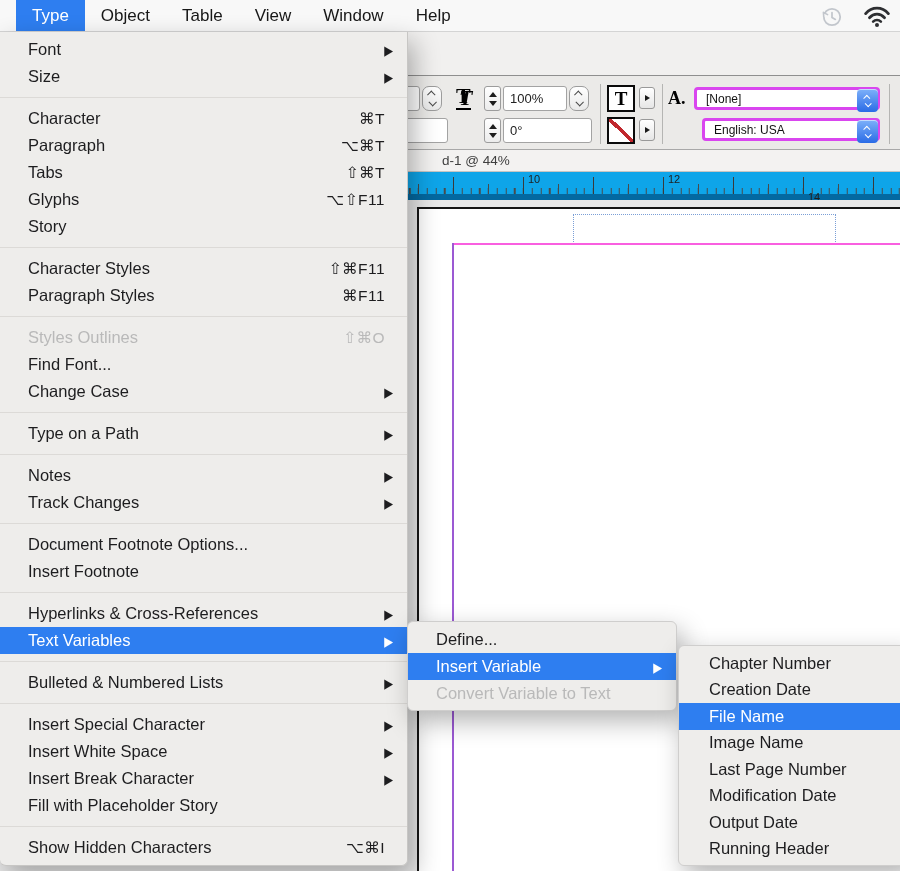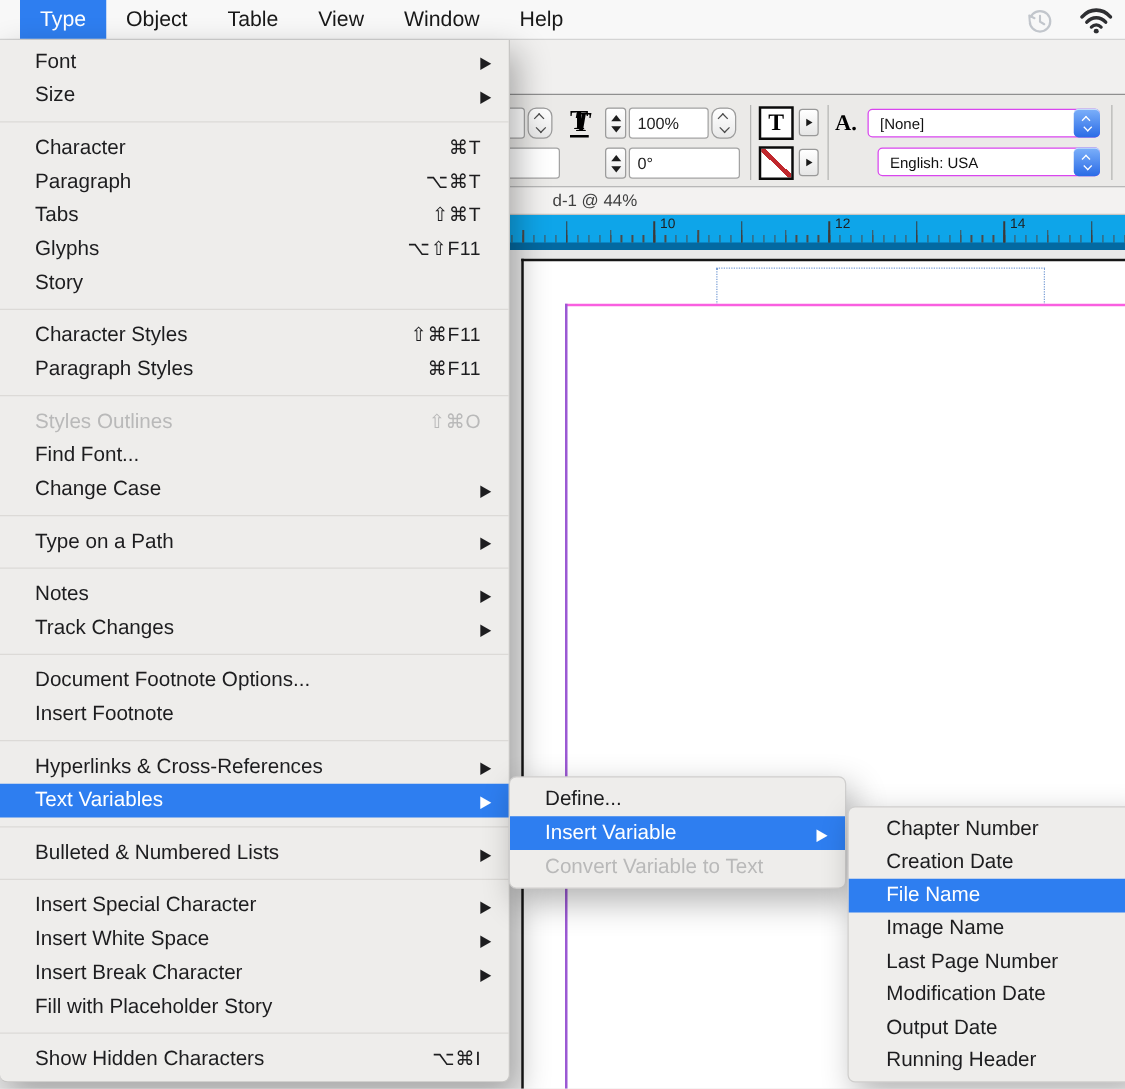--- a/index.html
+++ b/index.html
@@ -54,21 +54,21 @@
   .icon-skew{left:459px;top:10px;font-size:22px;font-style:italic;line-height:24px;}
   .icon-charstyle{left:668px;top:12px;font-size:18px;}
   .cp-vsep{position:absolute;top:8px;width:1px;height:60px;background:#b5b5b3;}
   .cp-btn{position:absolute;width:28px;height:27px;background:#fff;border:2px solid #0a0a0a;
           display:flex;align-items:center;justify-content:center;}
   .cp-btn .t{font-family:"Liberation Serif","DejaVu Serif",serif;font-weight:bold;font-size:19px;color:#000;}
   .cp-btn.slash{background:linear-gradient(to top right,transparent 45%,#c0272d 45%,#c0272d 56%,transparent 56%),#fff;}
   .cp-fly{position:absolute;width:16px;height:22px;background:linear-gradient(#fff,#e6e6e6);
           border:1px solid #999;border-radius:3px;display:flex;align-items:center;justify-content:center;}
   .fly-tri{width:0;height:0;border-left:5px solid #1a1a1a;border-top:3.5px solid transparent;border-bottom:3.5px solid transparent;}
-  .aqua-select{position:absolute;height:23px;background:#fff;border:1px solid #d946ef;border-radius:4px;
+  .aqua-select{position:absolute;height:23px;background:#fff;border:3px solid #d946ef;border-radius:4px;
                font-size:12px;color:#111;display:flex;align-items:center;padding-left:9px;}
   .aqua-cap{position:absolute;right:-1px;top:-1px;width:21px;height:23px;border-radius:4px;
             background:linear-gradient(#7db1fa,#2a6be6);box-shadow:inset 0 1px 0 rgba(255,255,255,.55);
             display:flex;flex-direction:column;align-items:center;justify-content:center;gap:2px;}
   .aqua-cap .chev{border-color:#fff;width:5px;height:5px;border-width:1.6px;}
 
   
   .menubar{position:absolute;left:0;top:0;width:900px;height:32px;background:#f8f8f8;
            border-bottom:1px solid #d4d4d4;z-index:50;display:flex;align-items:stretch;padding-left:16px;}
   .mb-item{display:flex;align-items:center;padding:0 16px;font-size:17px;color:#181818;}
@@ -161,21 +161,21 @@
   <div class="doc-titlebar">
     <span class="doc-title">d-1 @ 44%</span>
   </div>
 
   <div class="ruler">
     <div class="ticks minor"></div>
     <div class="ticks medium"></div>
     <div class="ticks major"></div>
     <span class="ruler-num" style="left:528px;">10</span>
     <span class="ruler-num" style="left:668px;">12</span>
-    <span class="ruler-num" style="left:808px;">14</span>
+    <span class="ruler-num" style="left:808px;margin-top:18px;">14</span>
   </div>
 
   <div class="pasteboard">
     <div class="page"></div>
     <div class="frame-guide"></div>
     <div class="margin-h"></div>
     <div class="margin-v"></div>
   </div>
 
   <div class="menubar">

